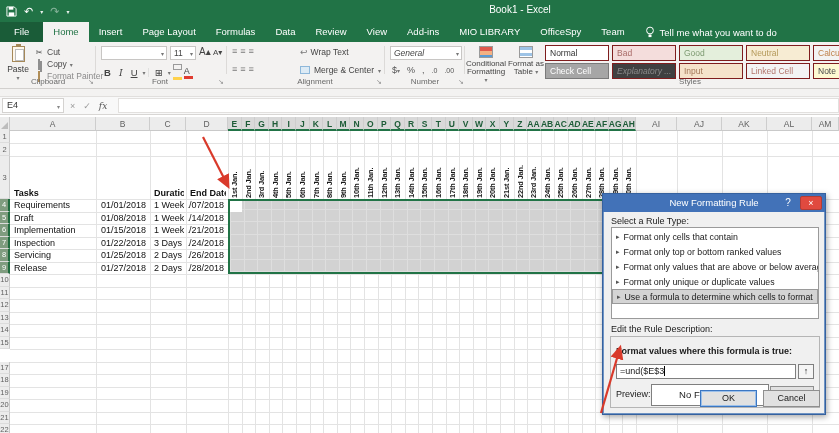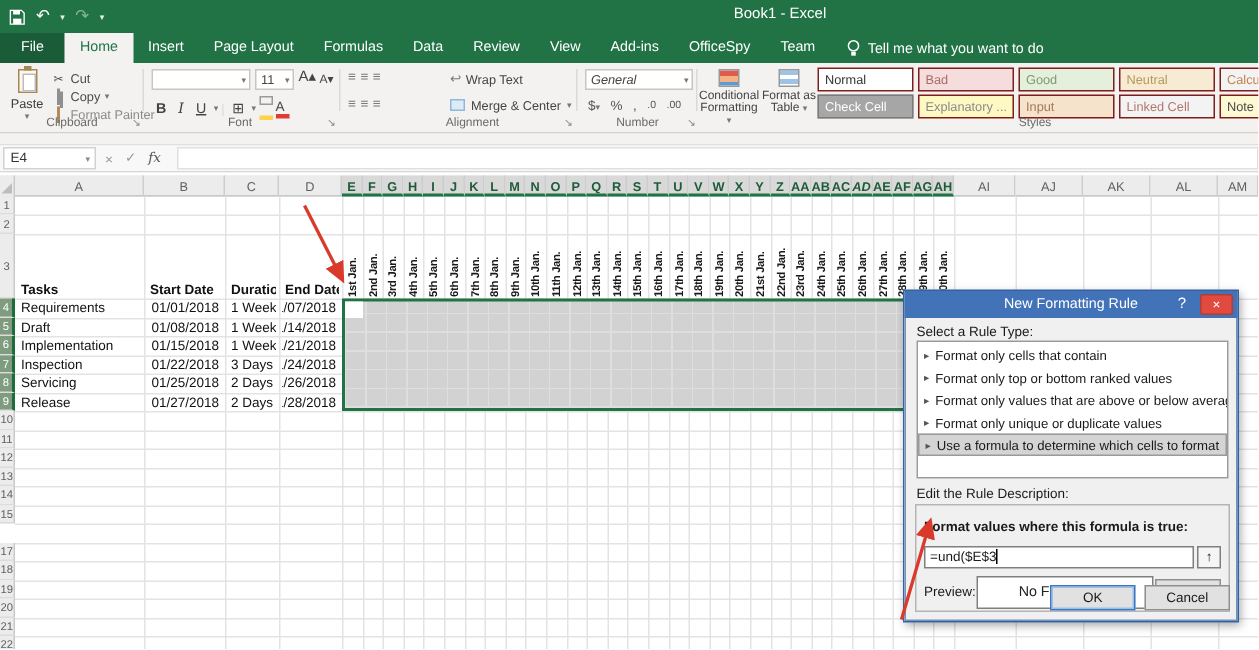--- a/index.html
+++ b/index.html
@@ -116,20 +116,21 @@
   <div class="tabbar" id="tabbar">
       <div class="tab file">File</div>
       <div class="tab active">Home</div>
       <div class="tab">Insert</div>
       <div class="tab">Page Layout</div>
       <div class="tab">Formulas</div>
       <div class="tab">Data</div>
       <div class="tab">Review</div>
       <div class="tab">View</div>
       <div class="tab">Add-ins</div>
+      <div class="tab">MIO LIBRARY</div>
       <div class="tab">OfficeSpy</div>
       <div class="tab">Team</div>
       <div class="tellme">
         <svg width="10" height="12" viewBox="0 0 10 12">
           <circle cx="5" cy="4.5" r="3.4" fill="none" stroke="#fff" stroke-width="1"></circle>
           <rect x="3.5" y="8.5" width="3" height="2.6" fill="#fff"></rect>
         </svg>
         <span>Tell me what you want to do</span>
       </div>
     </div>
@@ -226,21 +227,21 @@
       <span>Format as Table</span>
       <span style="font-size:6px;color:#777;">▾</span>
     </div>
     <div id="stylegallery">
         <div class="styles-cell" style="left: 545px; top: 3px; background: rgb(255, 255, 255); color: rgb(51, 51, 51);">Normal</div>
         <div class="styles-cell" style="left: 612px; top: 3px; background: rgb(244, 221, 220); color: rgb(169, 107, 104);">Bad</div>
         <div class="styles-cell" style="left: 679px; top: 3px; background: rgb(228, 239, 220); color: rgb(126, 155, 114);">Good</div>
         <div class="styles-cell" style="left: 746px; top: 3px; background: rgb(247, 236, 211); color: rgb(180, 153, 89);">Neutral</div>
         <div class="styles-cell" style="left: 813px; top: 3px; background: rgb(243, 243, 243); color: rgb(192, 131, 78);">Calculation</div>
         <div class="styles-cell" style="left: 545px; top: 21px; background: rgb(166, 166, 166); color: rgb(255, 255, 255); border: 1px solid rgb(122, 122, 122);">Check Cell</div>
-        <div class="styles-cell" style="left: 612px; top: 21px; background: #fef9c3; color: rgb(138, 138, 138); ">Explanatory ...</div>
+        <div class="styles-cell" style="left: 612px; top: 21px; background: #404040; color: rgb(138, 138, 138); font-style: italic;">Explanatory ...</div>
         <div class="styles-cell" style="left: 679px; top: 21px; background: rgb(245, 227, 203); color: rgb(164, 121, 90);">Input</div>
         <div class="styles-cell" style="left: 746px; top: 21px; background: rgb(243, 243, 243); color: rgb(179, 118, 109);">Linked Cell</div>
         <div class="styles-cell" style="left: 813px; top: 21px; background: rgb(253, 249, 210); color: rgb(74, 74, 74);">Note</div>
       </div>
     <div class="glabel" style="left:660px;width:60px;">Styles</div>
   </div>
 
   <div class="fbar-strip"></div>
   <div class="fbar">
     <div class="namebox"><span>E4</span><span class="dd">▾</span></div>
@@ -399,21 +400,20 @@
       <div class="datelbl" style="left: 513.6px; width: 13.6px;">22nd Jan.</div>
       <div class="datelbl" style="left: 527.2px; width: 13.6px;">23rd Jan.</div>
       <div class="datelbl" style="left: 540.8px; width: 13.6px;">24th Jan.</div>
       <div class="datelbl" style="left: 554.4px; width: 13.6px;">25th Jan.</div>
       <div class="datelbl" style="left: 568px; width: 13.6px;">26th Jan.</div>
       <div class="datelbl" style="left: 581.6px; width: 13.6px;">27th Jan.</div>
       <div class="datelbl" style="left: 595.2px; width: 13.6px;">28th Jan.</div>
       <div class="datelbl" style="left: 608.8px; width: 13.6px;">29th Jan.</div>
       <div class="datelbl" style="left: 622.4px; width: 13.6px;">30th Jan.</div>
       <div class="cell hdrcell" style="left: 12px; top: 41px; width: 82px; height: 43px;">Tasks</div>
-      <div class="cell hdrcell" style="left: 98px; top: 41px; width: 50px; height: 43px;">Start Date</div>
       <div class="cell hdrcell" style="left: 152px; top: 41px; width: 32px; height: 43px;">Duration</div>
       <div class="cell hdrcell" style="left: 188px; top: 41px; width: 38px; height: 43px;">End Date</div>
       <div class="cell" style="left: 12px; top: 84px; width: 82px; height: 12.5px; justify-content: flex-start;">Requirements</div>
       <div class="cell" style="left: 98px; top: 84px; width: 50px; height: 12.5px; justify-content: flex-end;">01/01/2018</div>
       <div class="cell" style="left: 152px; top: 84px; width: 32px; height: 12.5px; justify-content: flex-start;">1 Week</div>
       <div class="cell" style="left: 188px; top: 84px; width: 38px; height: 12.5px; justify-content: flex-end;">01/07/2018</div>
       <div class="cell" style="left: 12px; top: 96.5px; width: 82px; height: 12.5px; justify-content: flex-start;">Draft</div>
       <div class="cell" style="left: 98px; top: 96.5px; width: 50px; height: 12.5px; justify-content: flex-end;">01/08/2018</div>
       <div class="cell" style="left: 152px; top: 96.5px; width: 32px; height: 12.5px; justify-content: flex-start;">1 Week</div>
       <div class="cell" style="left: 188px; top: 96.5px; width: 38px; height: 12.5px; justify-content: flex-end;">01/14/2018</div>

